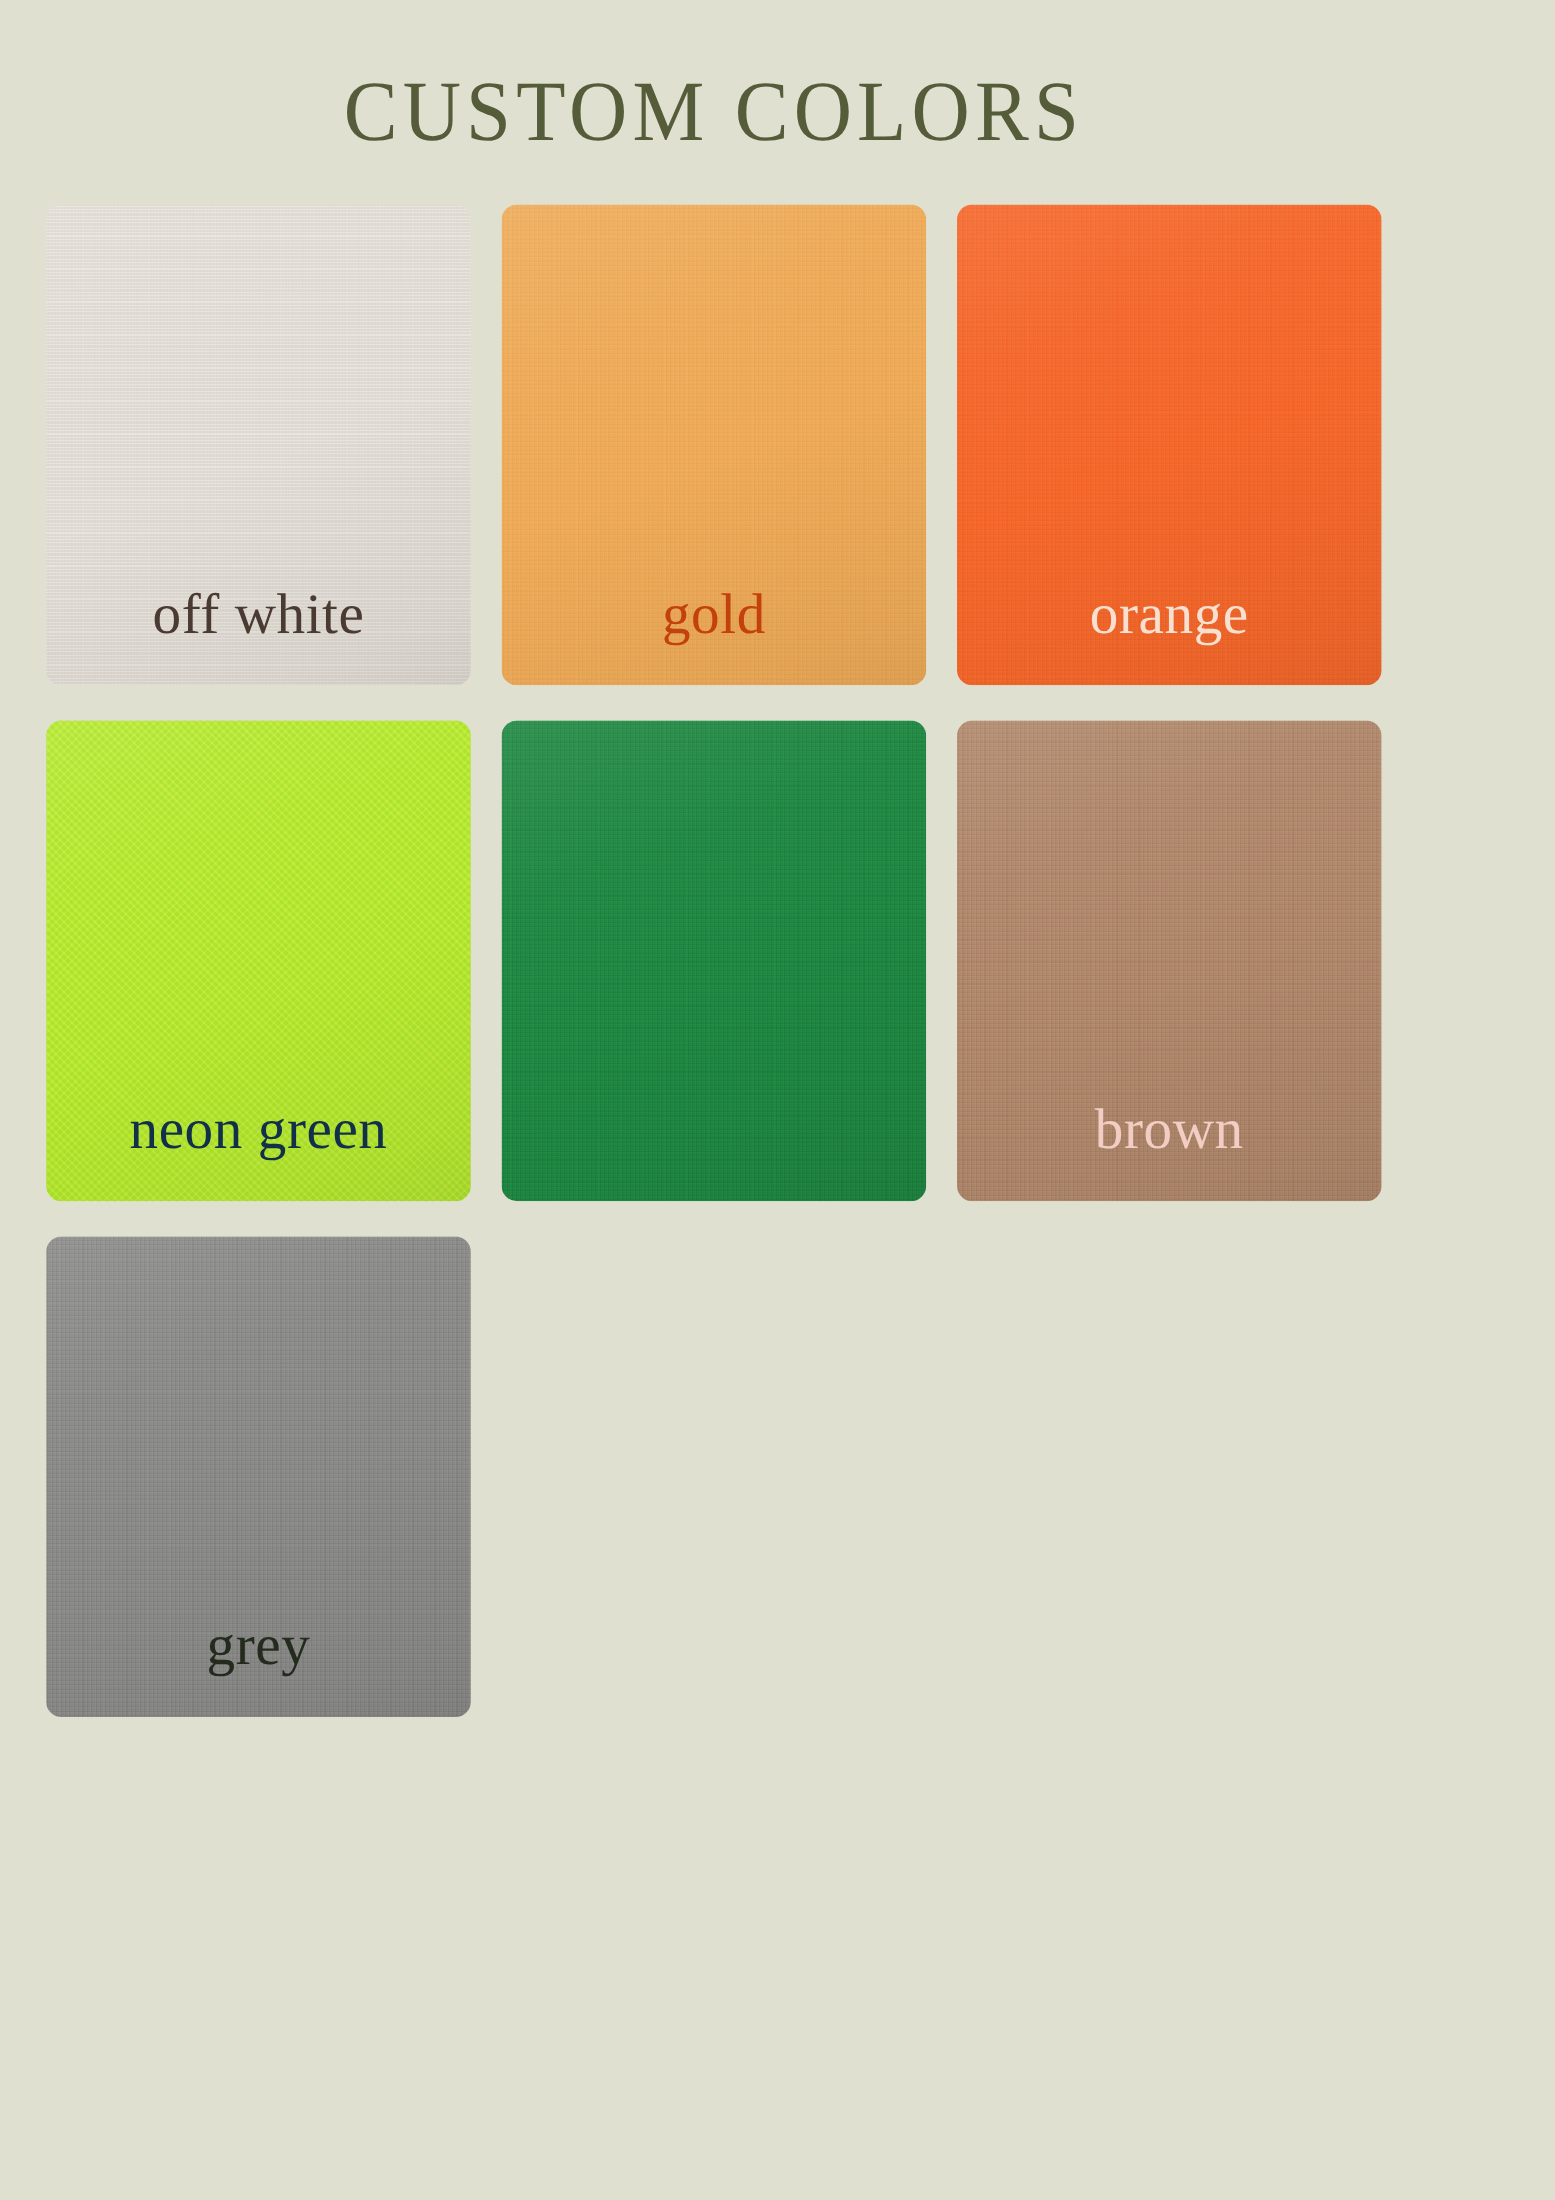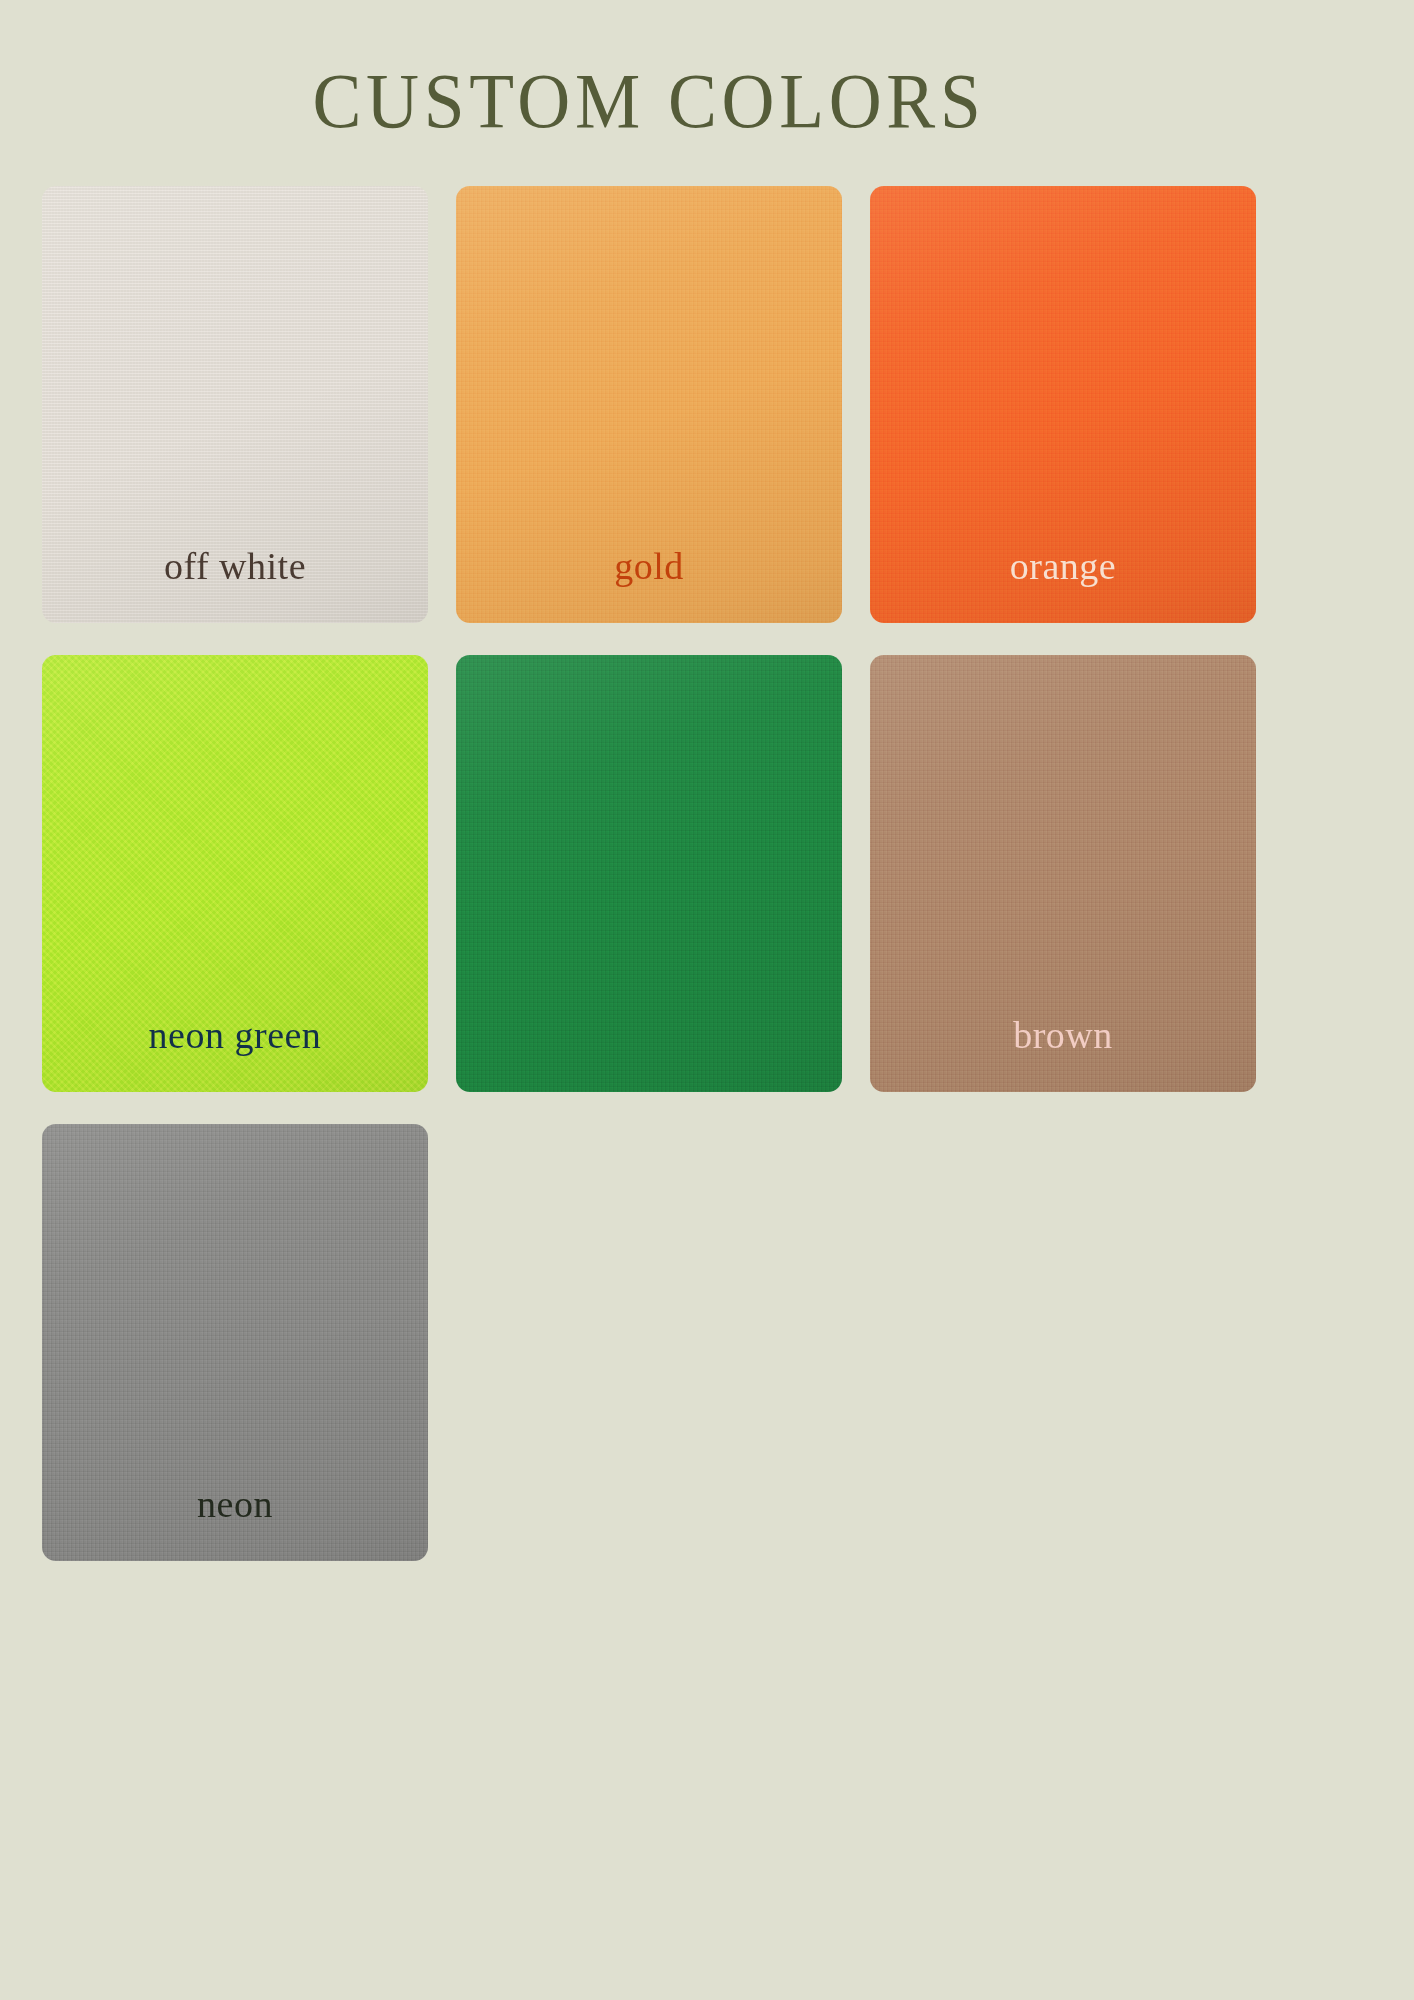--- a/index.html
+++ b/index.html
@@ -152,21 +152,21 @@
       );
     mix-blend-mode: normal;
     opacity: 0.5;
   }
 
   
   .swatch-label {
     position: relative;
     z-index: 3;
     font-family: "Liberation Serif", "DejaVu Serif", serif;
-    font-size: 38px;
+    font-size: 52px;
     font-weight: 400;
     line-height: 1;
     letter-spacing: 0.5px;
     padding-bottom: 38px;
     text-align: center;
     white-space: nowrap;
   }
 </style>
 </head>
 <body style="background: rgb(223, 224, 208);">
@@ -208,17 +208,17 @@
       <div class="swatch">
         <div class="swatch-fill" style="background: rgb(173, 132, 104);"></div>
         <div class="swatch-texture"></div>
         <div class="swatch-sheen"></div>
         <div class="swatch-label" style="color: rgb(242, 205, 196);">brown</div>
       </div>
       <div class="swatch">
         <div class="swatch-fill" style="background: rgb(134, 134, 132);"></div>
         <div class="swatch-texture"></div>
         <div class="swatch-sheen"></div>
-        <div class="swatch-label" style="color: rgb(35, 42, 30);">neon</div>
+        <div class="swatch-label" style="color: rgb(35, 42, 30);">grey</div>
       </div>
     </div>
 
 </div>
 
 </body></html>

